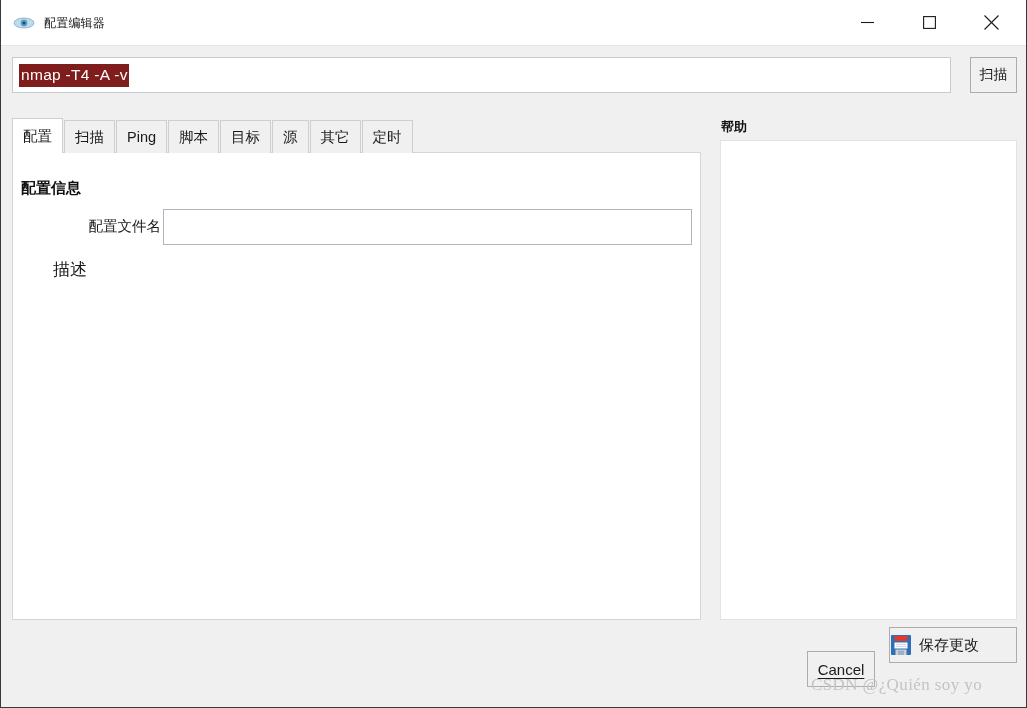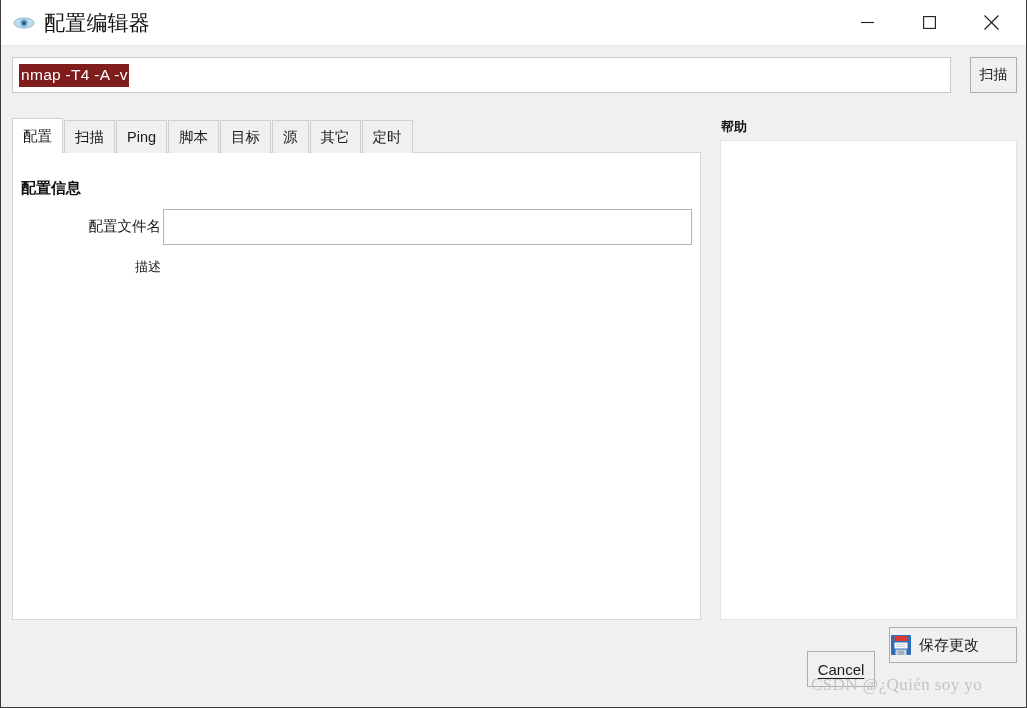--- a/index.html
+++ b/index.html
@@ -42,21 +42,21 @@
     display: flex;
     align-items: center;
     gap: 9px;
   }
   .eye-icon {
     width: 22px;
     height: 22px;
     display: block;
   }
   #title-text {
-    font-size: 21px;
+    font-size: 12px;
     color: #111111;
     white-space: nowrap;
     letter-spacing: 0.2px;
   }
   .winbtn {
     position: absolute;
     top: 0;
     width: 46px;
     height: 45px;
     display: flex;
@@ -188,22 +188,21 @@
     font-size: 14px;
     color: #1a1a1a;
     outline: none;
     font-family: "Liberation Sans", "DejaVu Sans", sans-serif;
   }
   #description-label {
     position: absolute;
     left: 40px;
     top: 105px;
     width: 108px;
-    text-align: right;
-    font-size: 13px;
+    font-size: 17px;
     color: #1a1a1a;
   }
 
   
   #help-title {
     position: absolute;
     left: 720px;
     top: 118px;
     font-size: 13px;
     font-weight: bold;

